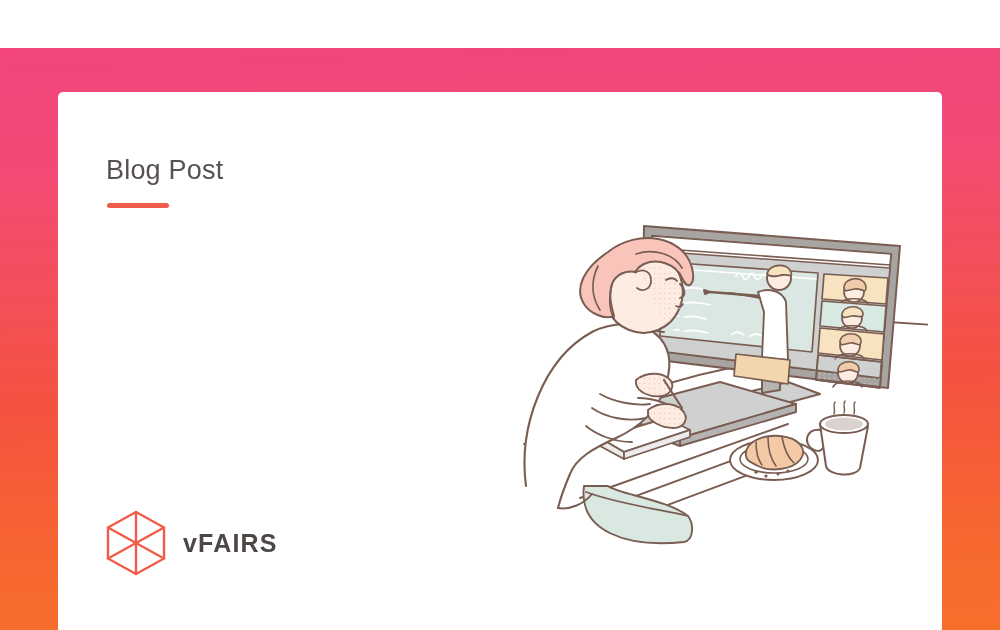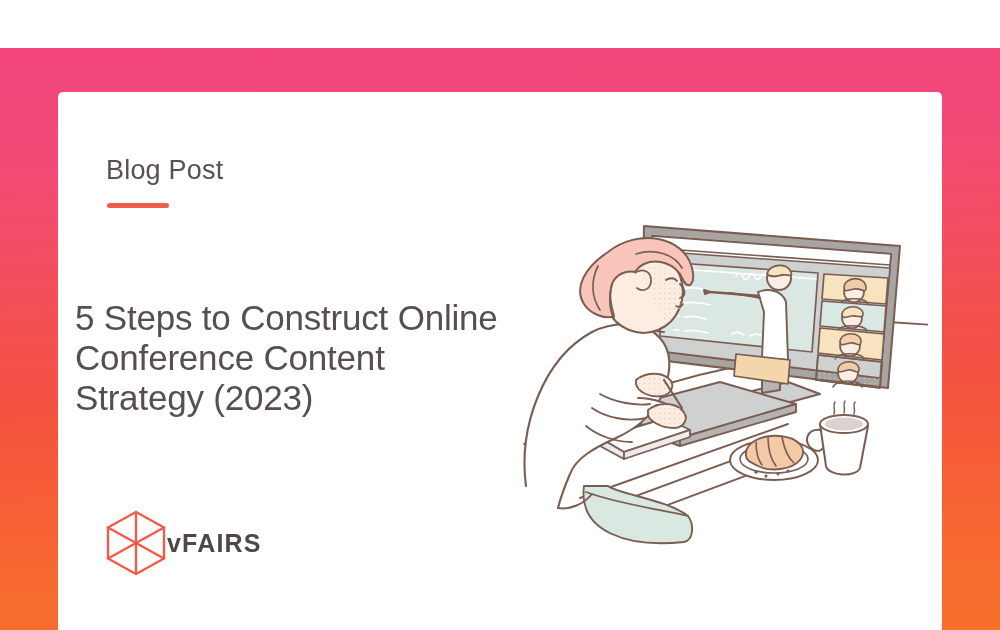--- a/index.html
+++ b/index.html
@@ -55,20 +55,21 @@
     color:#55504d;
     letter-spacing:-0.2px;
   }
 
   
   #logo-block {
     position:absolute;
     left:47px; top:418px;
     display:flex;
     align-items:center;
+    gap:16px;
   }
   #logo-mark { width:62px; height:66px; display:block; }
   #logo-word {
     font-size:25px;
     font-weight:700;
     letter-spacing:1.2px;
     color:#4d4846;
   }
 
   
@@ -83,21 +84,20 @@
 <body>
 
 <div id="stage">
 
   <div id="card">
 
     <div id="eyebrow">Blog Post</div>
 
     <div id="eyebrow-rule"></div>
 
-    <h1 id="headline">5 Steps to Construct Online Conference Content Strategy (2023)</h1>
 
     <div id="logo-block">
       <span>
         <svg id="logo-mark" viewBox="0 0 62 66" fill="none" stroke="#f05c4a" stroke-width="2.4" stroke-linecap="round" stroke-linejoin="round">
           <polygon points="31,2 59,17.5 59,48.5 31,64 3,48.5 3,17.5"></polygon>
           <line x1="31" y1="2" x2="31" y2="33"></line>
           <line x1="59" y1="17.5" x2="31" y2="33"></line>
           <line x1="59" y1="48.5" x2="31" y2="33"></line>
           <line x1="31" y1="64" x2="31" y2="33"></line>
           <line x1="3" y1="48.5" x2="31" y2="33"></line>

